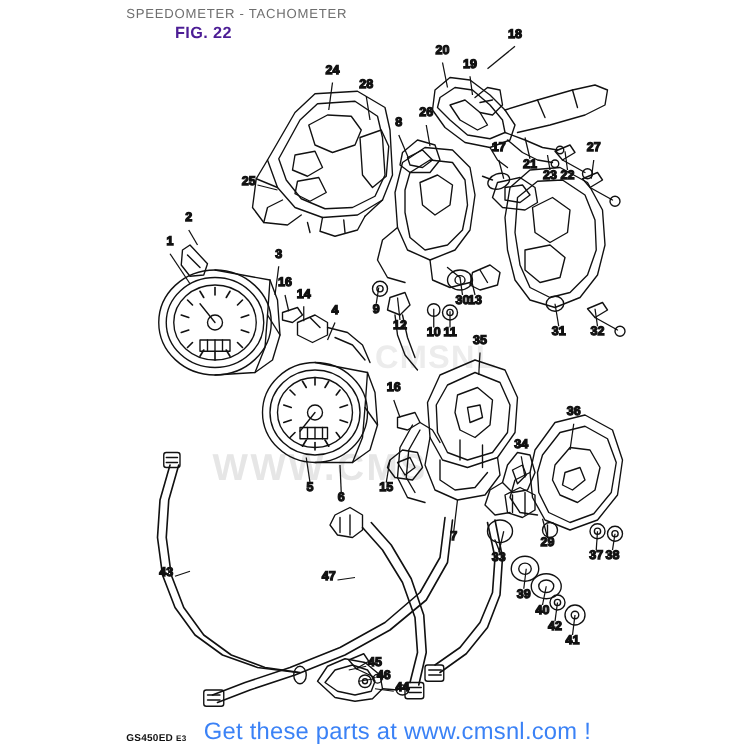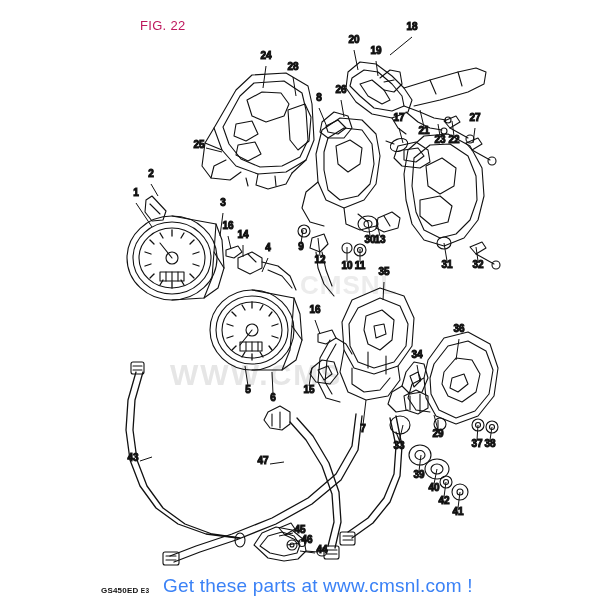--- a/index.html
+++ b/index.html
@@ -2,42 +2,43 @@
 <html><head>
 <meta charset="utf-8">
 <style>
   html,body{margin:0;padding:0;background:#fff;}
   body{width:600px;height:600px;position:relative;overflow:hidden;
        font-family:"Liberation Sans",sans-serif;}
   #sheet{position:absolute;left:0;top:0;width:600px;height:600px;background:#ffffff;}
 
   #hdr-title{position:absolute;left:101px;top:5px;font-size:10.5px;letter-spacing:.6px;
              color:#6e6e6e;white-space:nowrap;}
-  #hdr-fig{position:absolute;left:140px;top:18px;font-size:13px;font-weight:normal;
-           color:#be185d;letter-spacing:.3px;white-space:nowrap;}
+  #hdr-fig{position:absolute;left:140px;top:18px;font-size:13px;font-weight:bold;
+           color:#4c1d95;letter-spacing:.3px;white-space:nowrap;}
 
   #wm{position:absolute;left:170px;top:358px;font-size:30px;font-weight:bold;
       color:#e6e6e6;letter-spacing:2px;white-space:nowrap;pointer-events:none;}
   #wm2{position:absolute;left:300px;top:270px;font-size:26px;font-weight:bold;
       color:#ececec;letter-spacing:1px;white-space:nowrap;pointer-events:none;}
 
   #model{position:absolute;left:101px;top:586px;font-size:8px;font-weight:bold;
          color:#111;letter-spacing:.2px;white-space:nowrap;}
   #model .sfx{font-size:6.5px;}
   #promo{position:absolute;left:163px;top:575px;font-size:19px;color:#3b82f6;
          white-space:nowrap;letter-spacing:.2px;}
 
   svg{position:absolute;left:0;top:0;width:600px;height:600px;}
   .cal{font-family:"Liberation Sans",sans-serif;font-size:10px;font-weight:bold;fill:#111;}
 </style>
 </head>
 <body>
 
 <div id="sheet">
 
+  <div id="hdr-title">SPEEDOMETER - TACHOMETER</div>
   <div id="hdr-fig">FIG. 22</div>
 
   <div id="wm2">CMSNL</div>
   <div id="wm">WWW.CMS</div>
 
   <svg viewBox="0 0 600 600">
     <g fill="none" stroke="#111" stroke-width="1.1" stroke-linejoin="round" stroke-linecap="round">
 
       <g>
         <path d="M236 90 L252 75 L286 73 L308 86 L312 104 L314 140 L306 160

